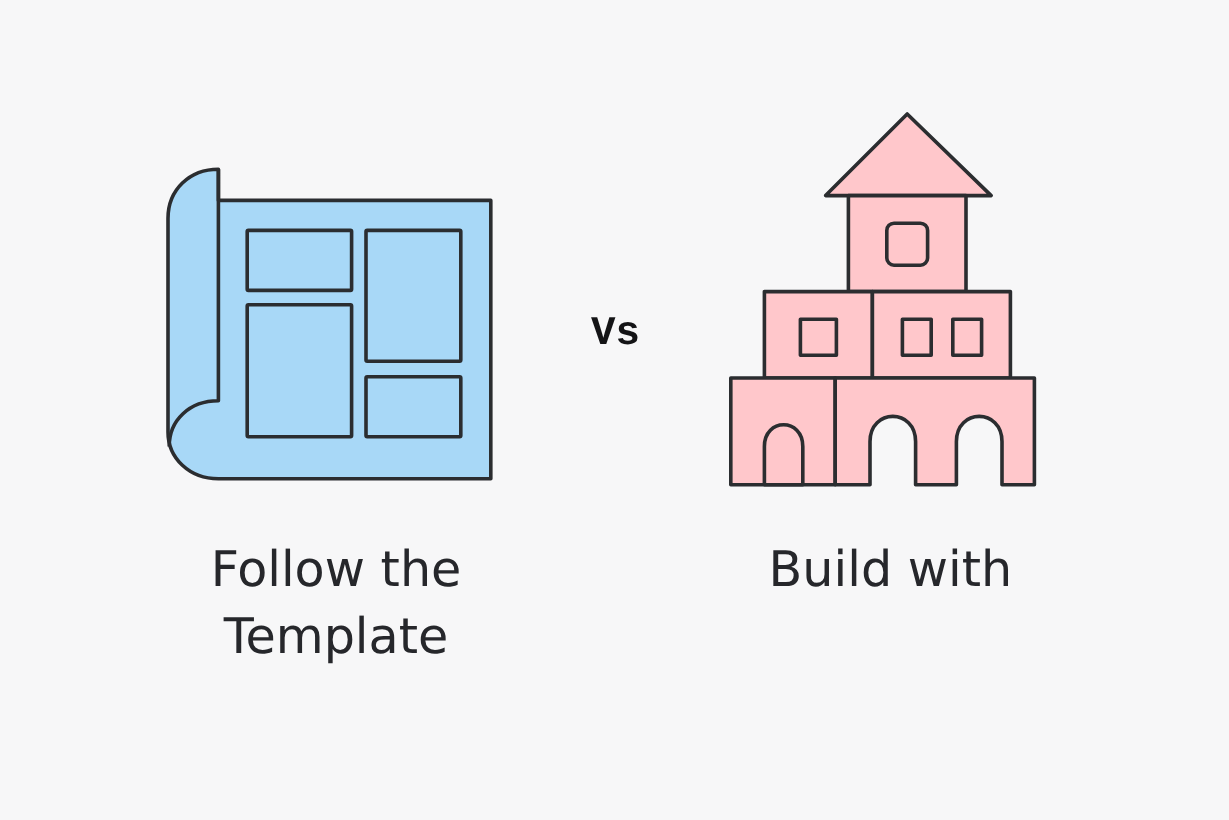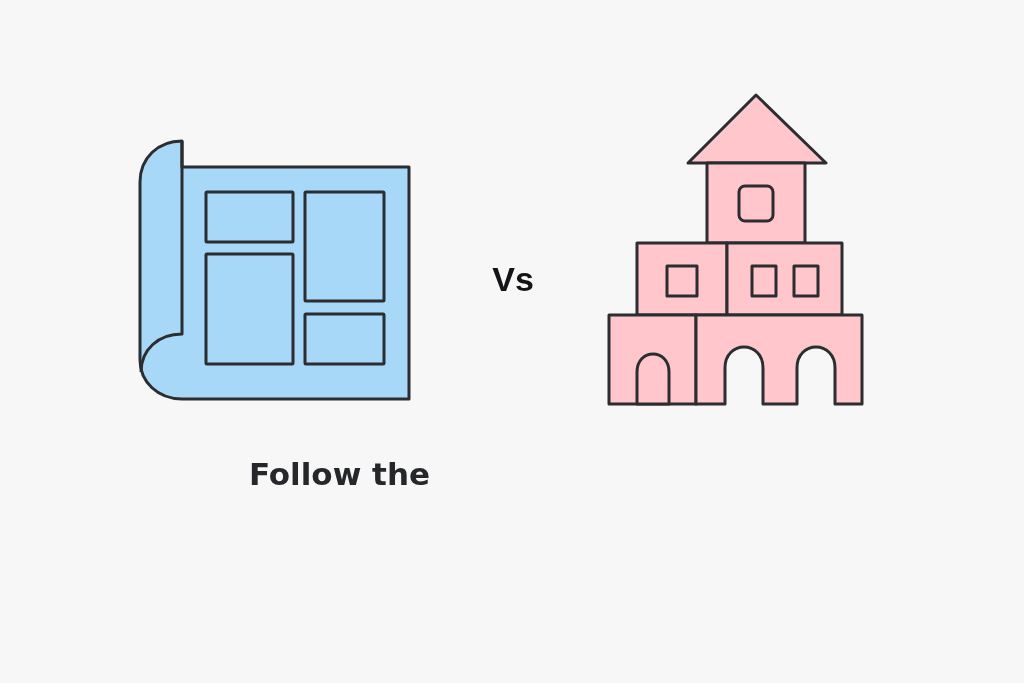--- a/index.html
+++ b/index.html
@@ -6,37 +6,37 @@
   body {
     width: 1024px; height: 683px;
     background: #f7f7f8;
     position: relative;
     overflow: hidden;
     font-family: "DejaVu Sans", "Liberation Sans", sans-serif;
   }
   .icon { position: absolute; left: 0; top: 0; }
   .label {
     position: absolute;
-    text-align: right;
+    text-align: center;
     color: #26272b;
-    font-size: 31px;
+    font-size: 41px;
     line-height: 56px;
-    font-weight: 700;
+    font-weight: 400;
     letter-spacing: 0px;
   }
   .label span { display: block; }
   #label-left { left: 130px; top: 446px; width: 300px; }
   #label-right { left: 592px; top: 446px; width: 300px; }
   .vs {
     position: absolute;
     left: 478px; top: 260px; width: 70px;
     text-align: center;
     font-size: 34px; font-weight: bold;
     color: #141416;
-    font-family: Liberation Sans, sans-serif;
+    font-family: Liberation Mono, monospace;
   }
 </style>
 </head>
 <body>
 
 <svg class="icon" width="1024" height="683" viewBox="0 0 1024 683">
 
   <g stroke="#2b2d30" stroke-width="3" stroke-linejoin="round" fill="#a8d8f7">
     <path d="M182 167 H409 V399 H182 C158 399 140 382 140 360 V182 C140 158 158 141 182 141 Z"></path>
     <path d="M182 141 V334 C158 334 141 350 141 372" fill="none"></path>
@@ -58,16 +58,18 @@
     <path d="M609 315 H696 V404 H609 Z"></path>
     <path d="M696 315 H862 V404 H835 V368 C835 340 797 340 797 368 V404 H763 V368 C763 340 725 340 725 368 V404 H696 Z"></path>
     <path d="M637 404 V372 C637 348 669 348 669 372 V404 Z"></path>
   </g>
 </svg>
 
 <div class="vs">Vs</div>
 
 <div class="label" id="label-left">
   <span>Follow the</span>
+  <span>Template</span>
 </div>
 
 <div class="label" id="label-right">
+  <span>Build with</span>
 </div>
 
 </body></html>

